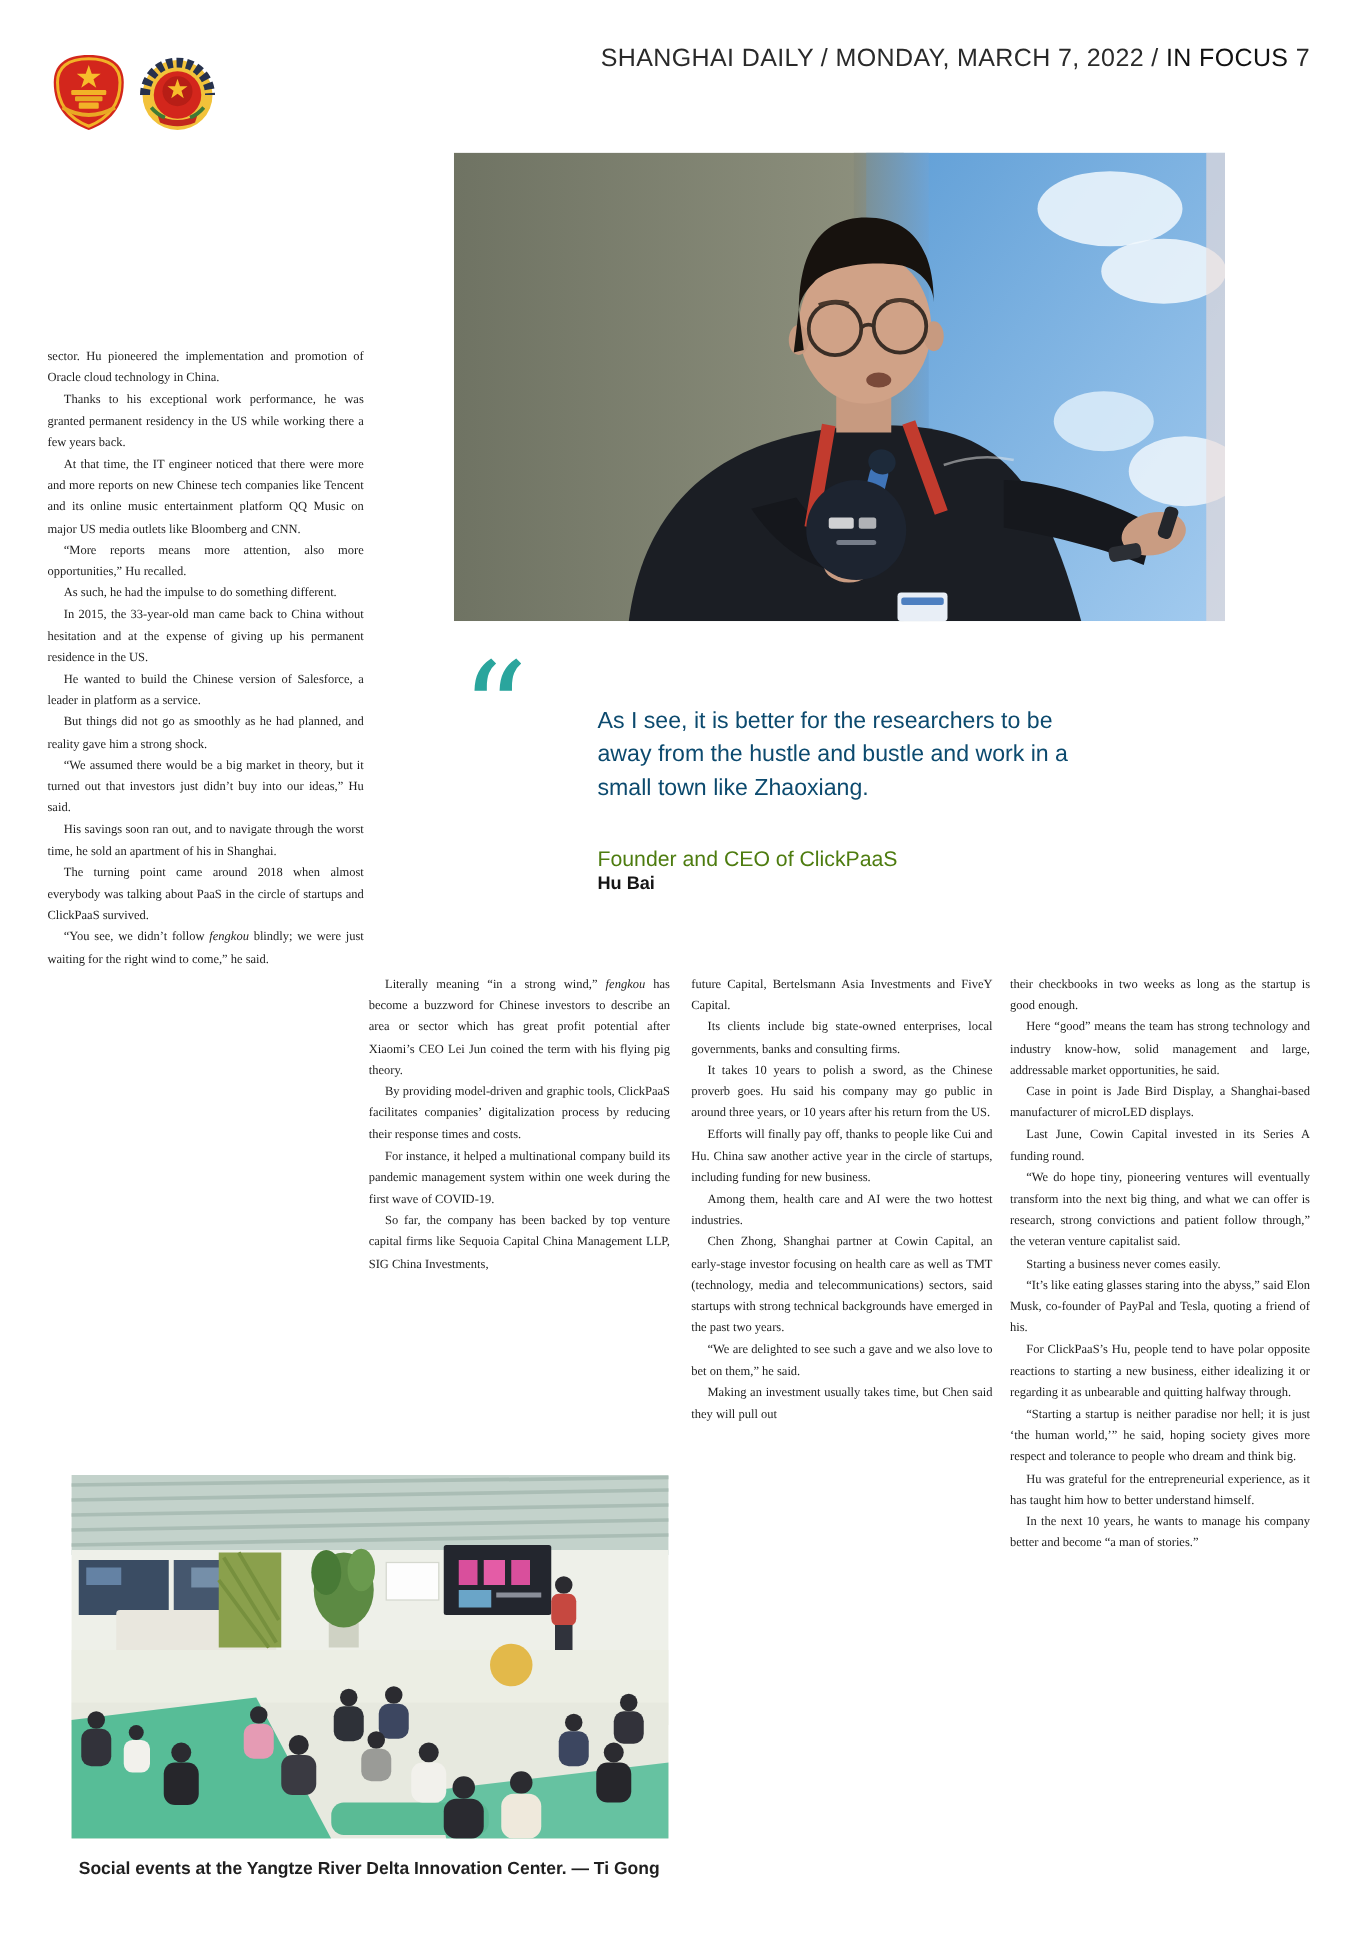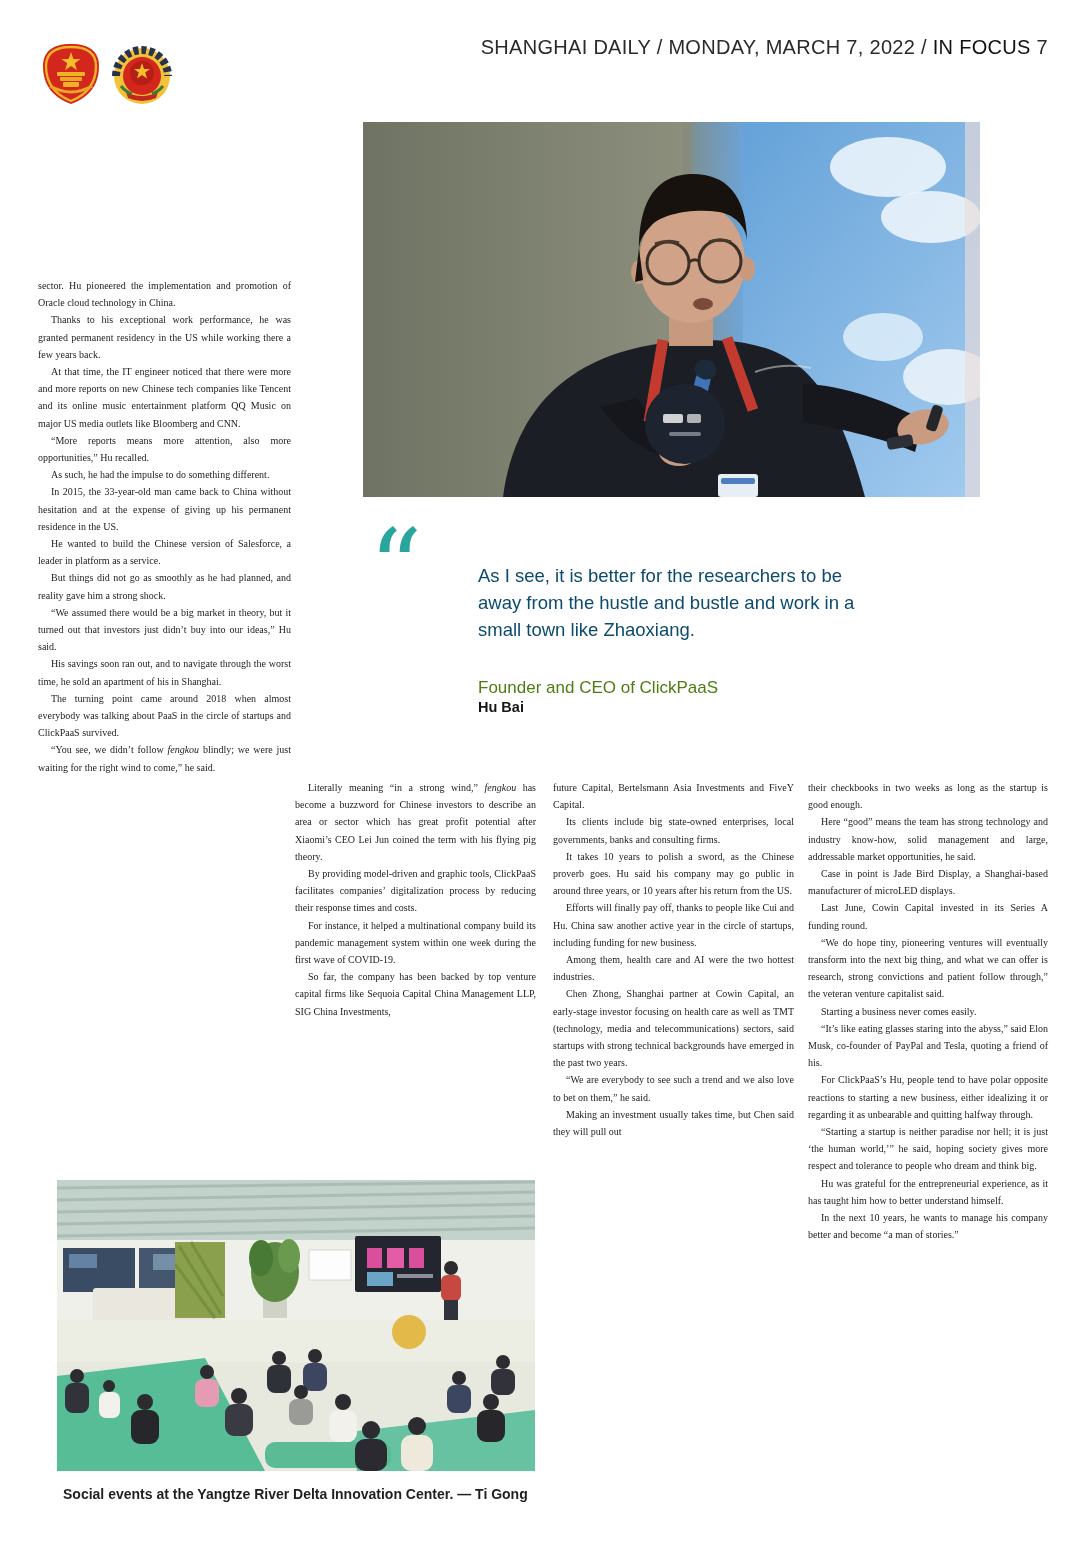--- a/index.html
+++ b/index.html
@@ -158,21 +158,21 @@
       <p>For instance, it helped a multinational company build its pandemic management system within one week during the first wave of COVID-19.</p>
       <p>So far, the company has been backed by top venture capital firms like Sequoia Capital China Management LLP, SIG China Investments,</p>
     </div>
   <div id="col3" class="col">
       <p class="flush">future Capital, Bertelsmann Asia Investments and FiveY Capital.</p>
       <p>Its clients include big state-owned enterprises, local governments, banks and consulting firms.</p>
       <p>It takes 10 years to polish a sword, as the Chinese proverb goes. Hu said his company may go public in around three years, or 10 years after his return from the US.</p>
       <p>Efforts will finally pay off, thanks to people like Cui and Hu. China saw another active year in the circle of startups, including funding for new business.</p>
       <p>Among them, health care and AI were the two hottest industries.</p>
       <p>Chen Zhong, Shanghai partner at Cowin Capital, an early-stage investor focusing on health care as well as TMT (technology, media and telecommunications) sectors, said startups with strong technical backgrounds have emerged in the past two years.</p>
-      <p>“We are everybody to see such a trend and we also love to bet on them,” he said.</p>
+      <p>“We are delighted to see such a gave and we also love to bet on them,” he said.</p>
       <p>Making an investment usually takes time, but Chen said they will pull out</p>
     </div>
   <div id="col4" class="col">
       <p class="flush">their checkbooks in two weeks as long as the startup is good enough.</p>
       <p>Here “good” means the team has strong technology and industry know-how, solid management and large, addressable market opportunities, he said.</p>
       <p>Case in point is Jade Bird Display, a Shanghai-based manufacturer of microLED displays.</p>
       <p>Last June, Cowin Capital invested in its Series A funding round.</p>
       <p>“We do hope tiny, pioneering ventures will eventually transform into the next big thing, and what we can offer is research, strong convictions and patient follow through,” the veteran venture capitalist said.</p>
       <p>Starting a business never comes easily.</p>
       <p>“It’s like eating glasses staring into the abyss,” said Elon Musk, co-founder of PayPal and Tesla, quoting a friend of his.</p>

